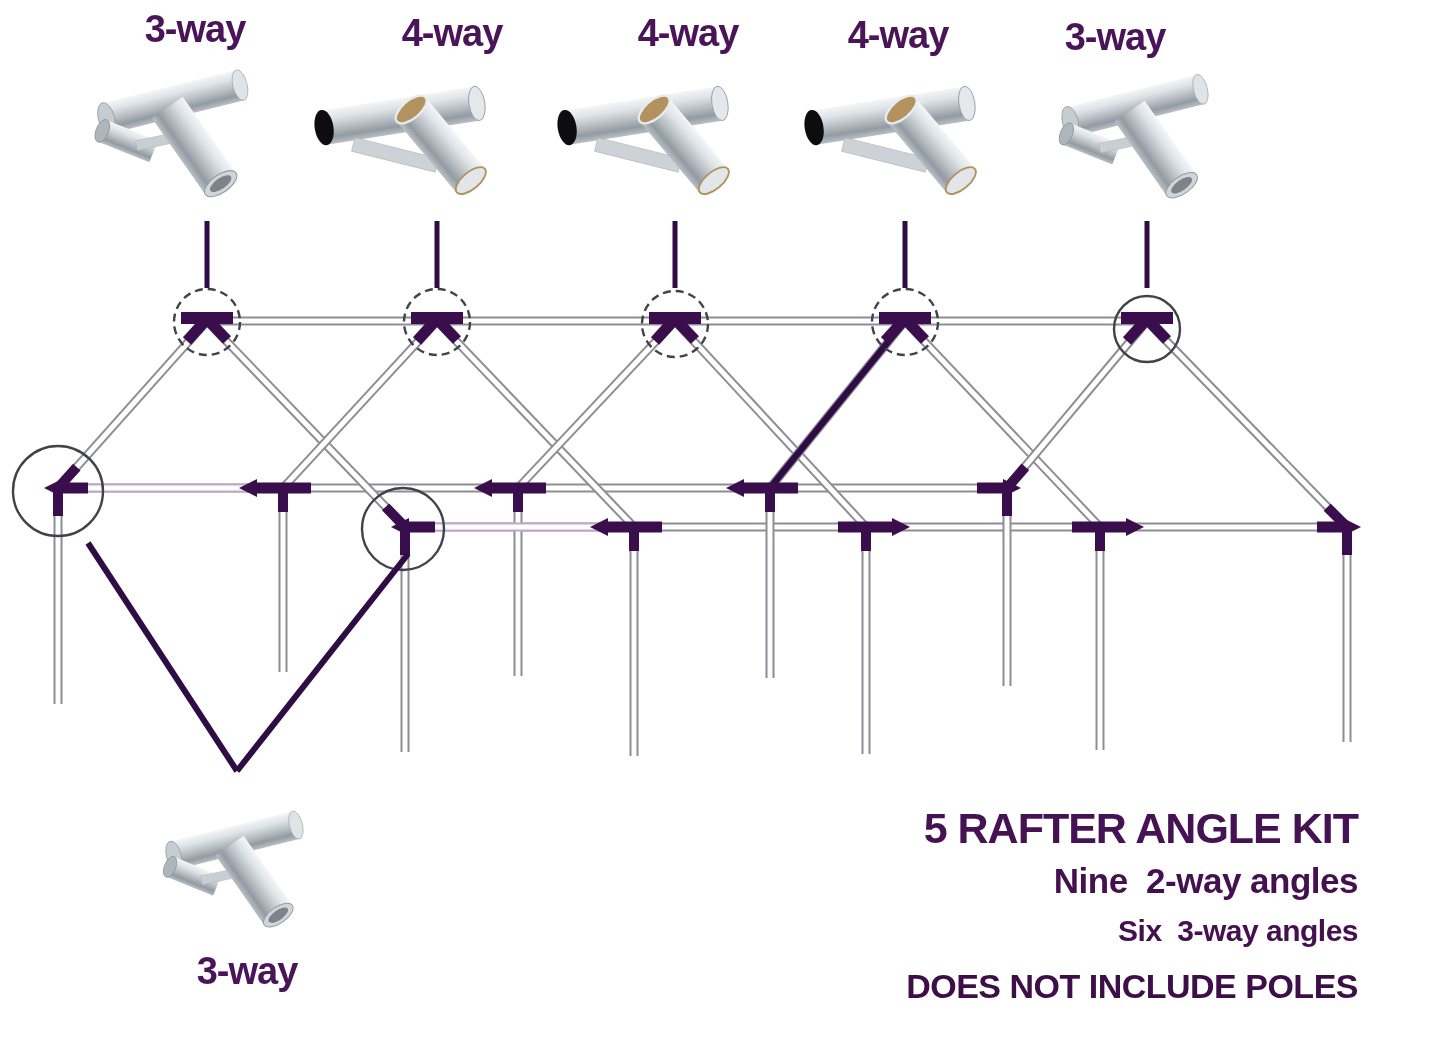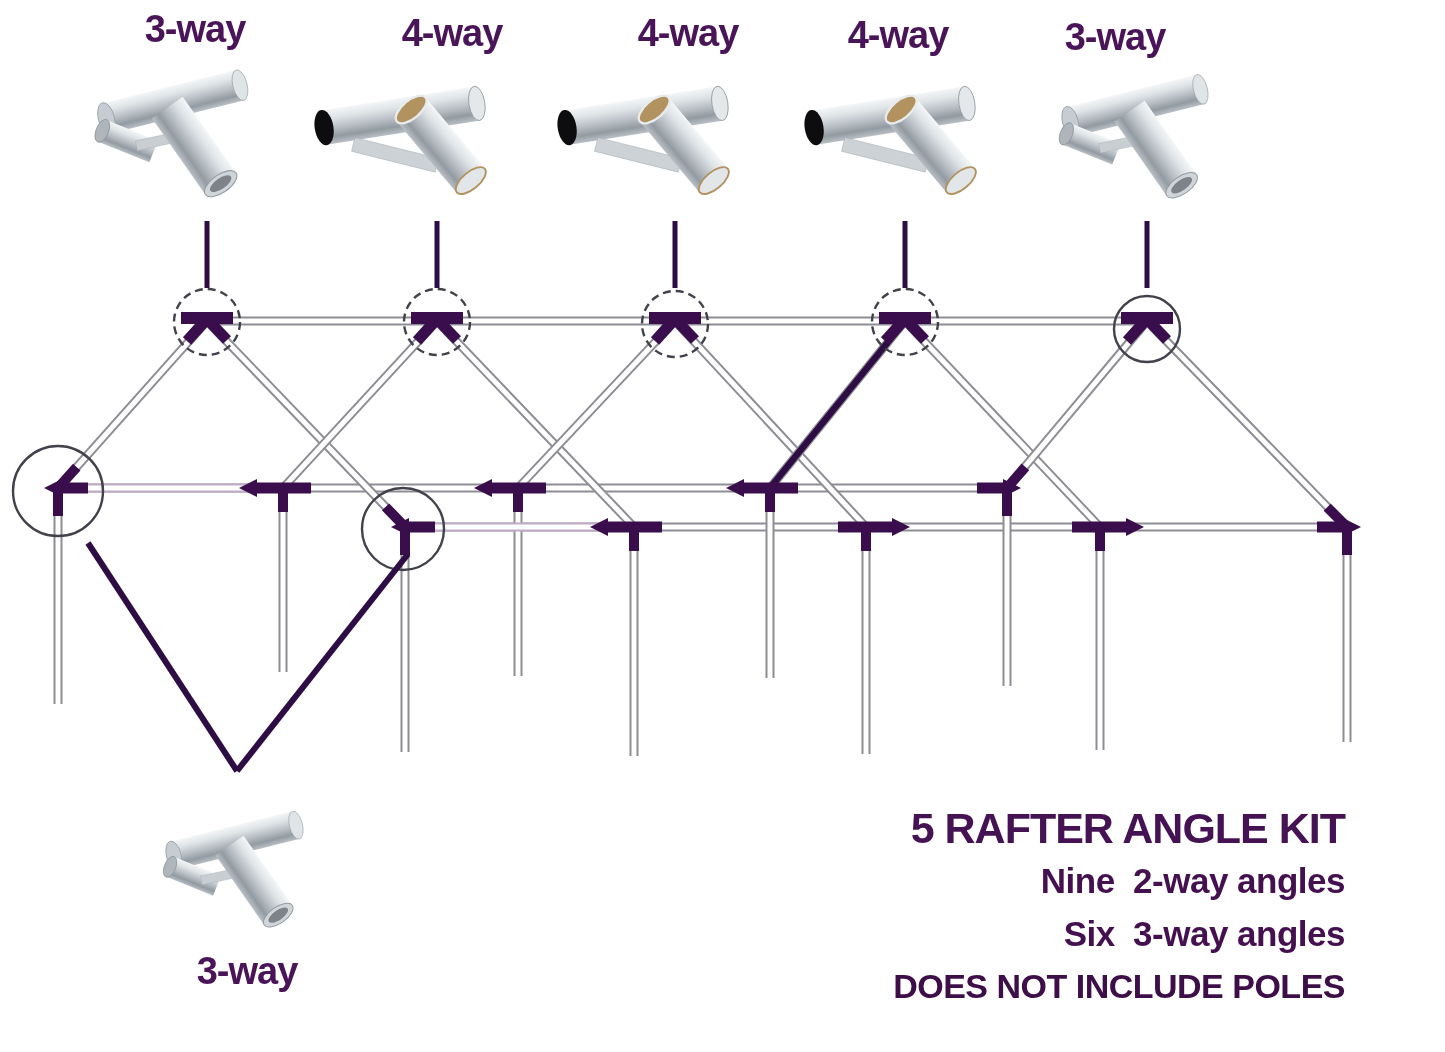--- a/index.html
+++ b/index.html
@@ -3,24 +3,24 @@
 <meta charset="utf-8">
 <style>
   html,body{margin:0;padding:0;background:#ffffff;}
   .canvas{position:relative;width:1445px;height:1052px;background:#ffffff;overflow:hidden;
           font-family:"Liberation Sans",sans-serif;}
   .fit-label{position:absolute;transform:translateX(-50%);font-size:38px;font-weight:bold;
              color:#4a1458;letter-spacing:-1px;white-space:pre;}
   .photo{position:absolute;}
   .photo svg{width:100%;height:100%;display:block;}
   #frame-svg{position:absolute;left:0;top:0;width:1445px;height:1052px;}
-  .info-line{position:absolute;right:100px;text-align:right;color:#45104f;font-weight:bold;white-space:pre;}
+  .info-line{position:absolute;right:87px;text-align:right;color:#45104f;font-weight:bold;white-space:pre;}
   .info-title{top:804px;font-size:43px;letter-spacing:-1px;color:#451253;}
   .info-qty4{top:861px;font-size:35px;letter-spacing:-0.5px;}
-  .info-qty3{top:914px;font-size:35px;letter-spacing:-0.5px;}
+  .info-qty3{top:914px;font-size:30px;letter-spacing:-0.5px;}
   .info-note{top:967px;font-size:34px;letter-spacing:-0.5px;color:#3d0e47;text-align:center;}
   .defs-hidden{position:absolute;width:0;height:0;overflow:hidden;}
 </style>
 </head>
 <body>
 
 <svg class="defs-hidden" aria-hidden="true">
   <defs>
     <linearGradient id="gSilver" x1="0" y1="0" x2="0" y2="1">
       <stop offset="0" stop-color="#f4f6f7"></stop>

